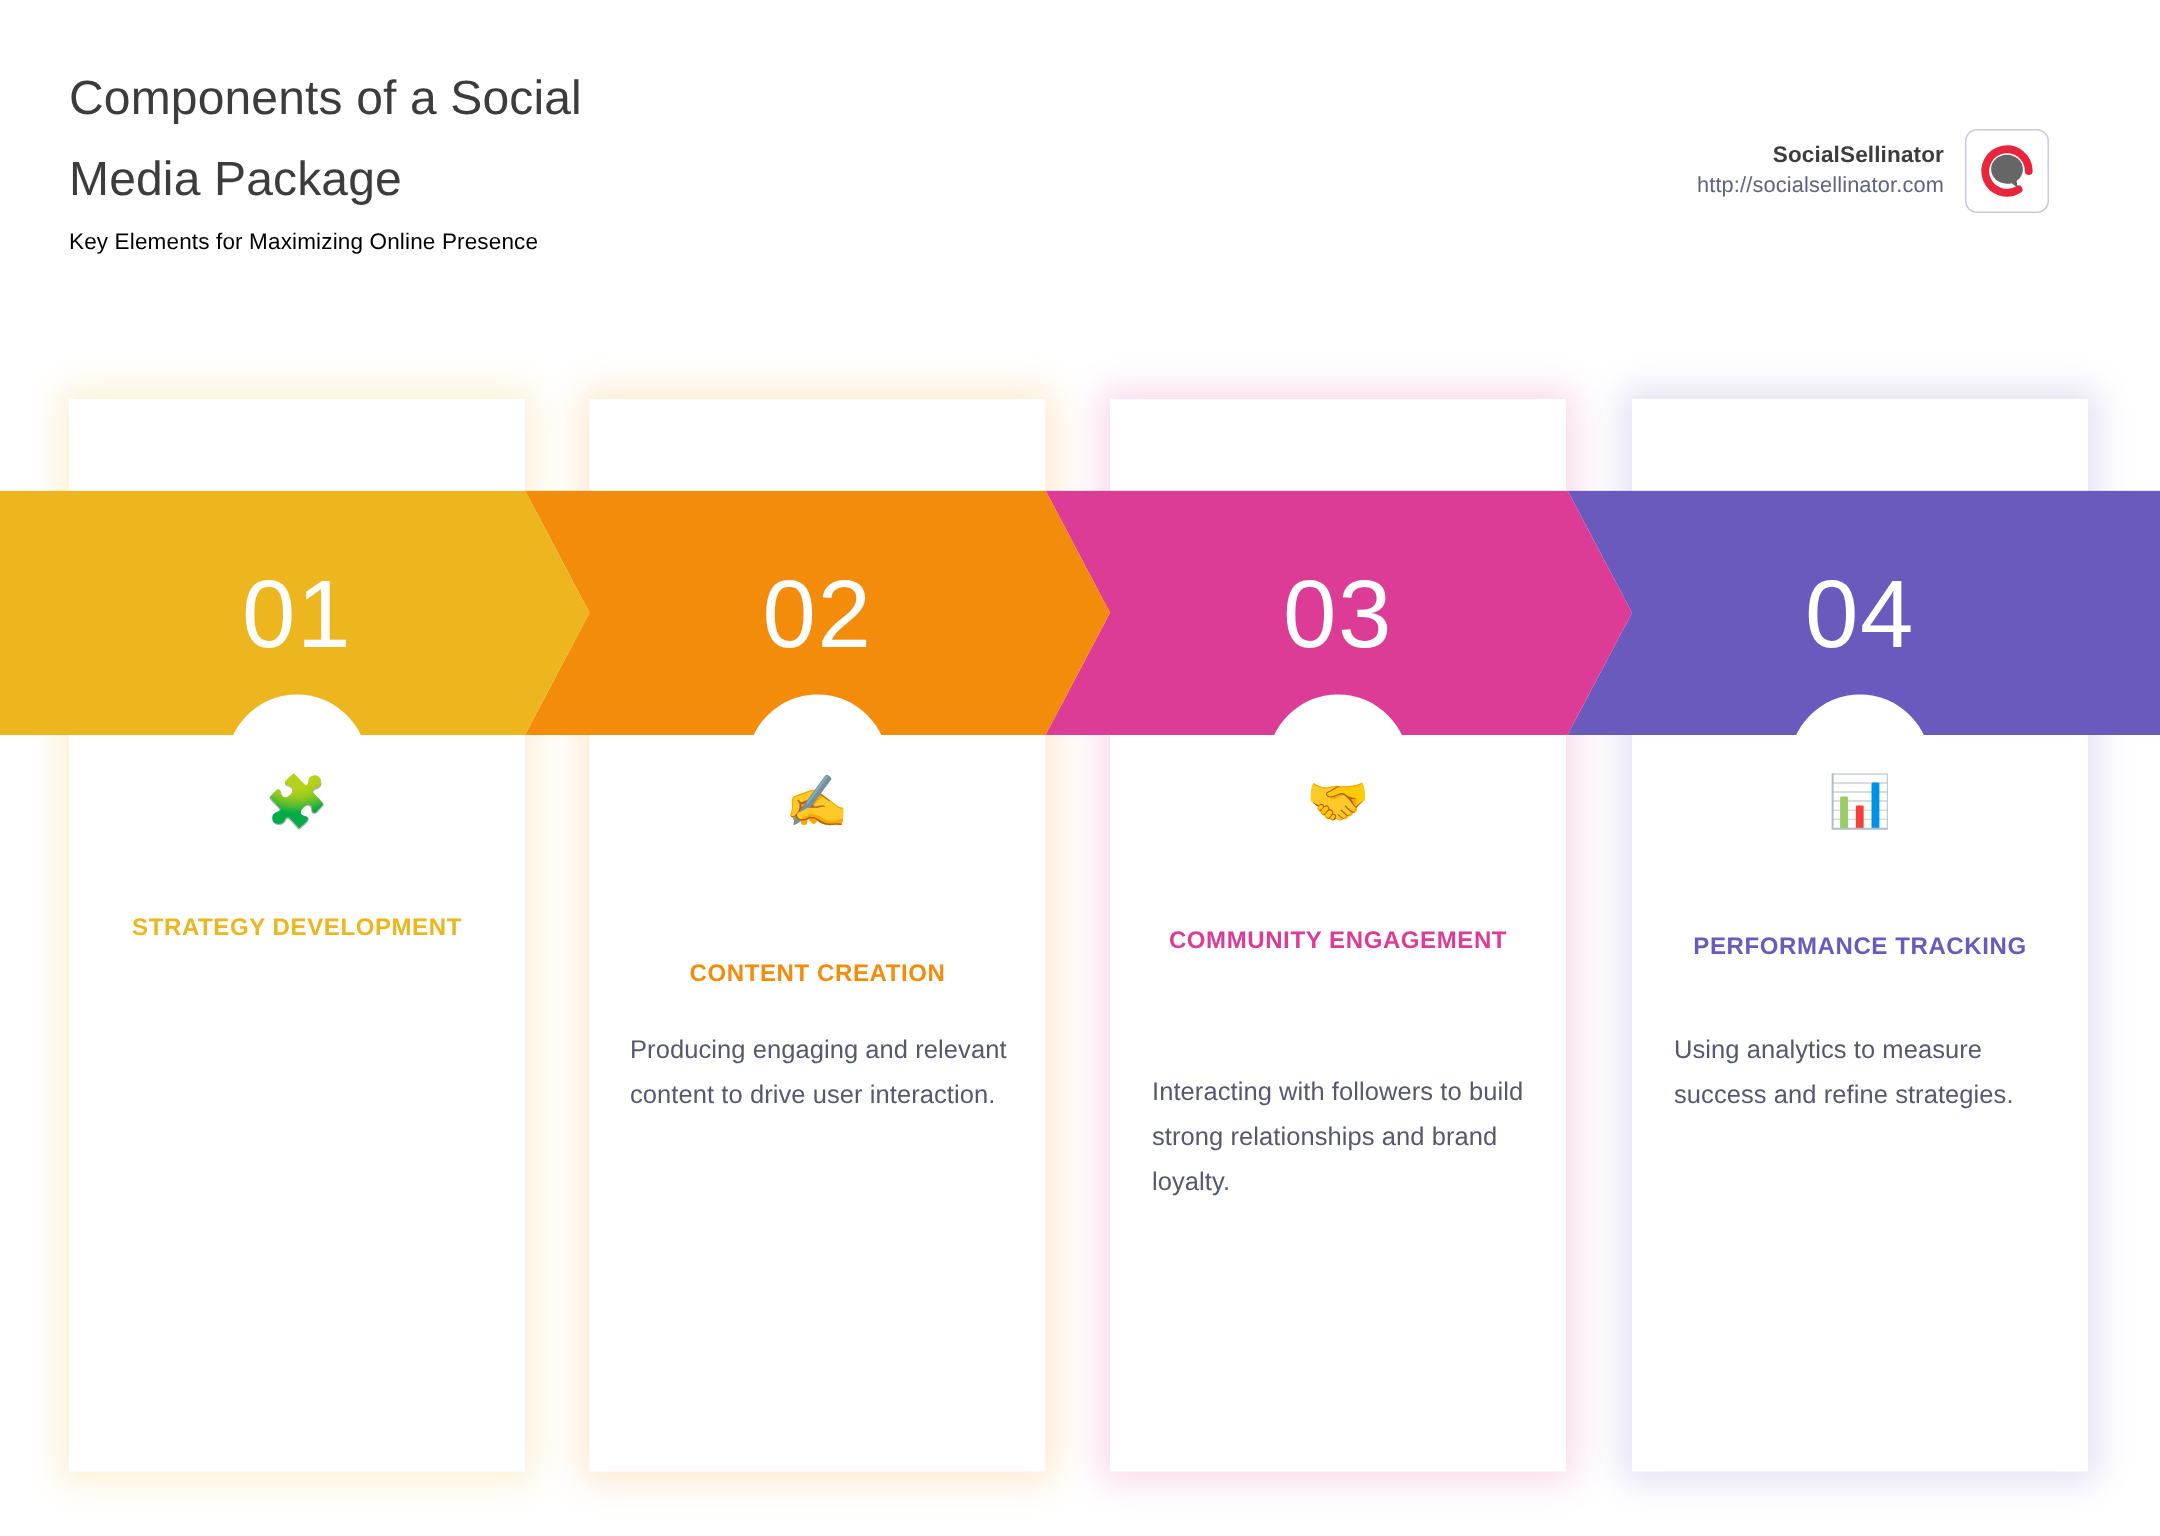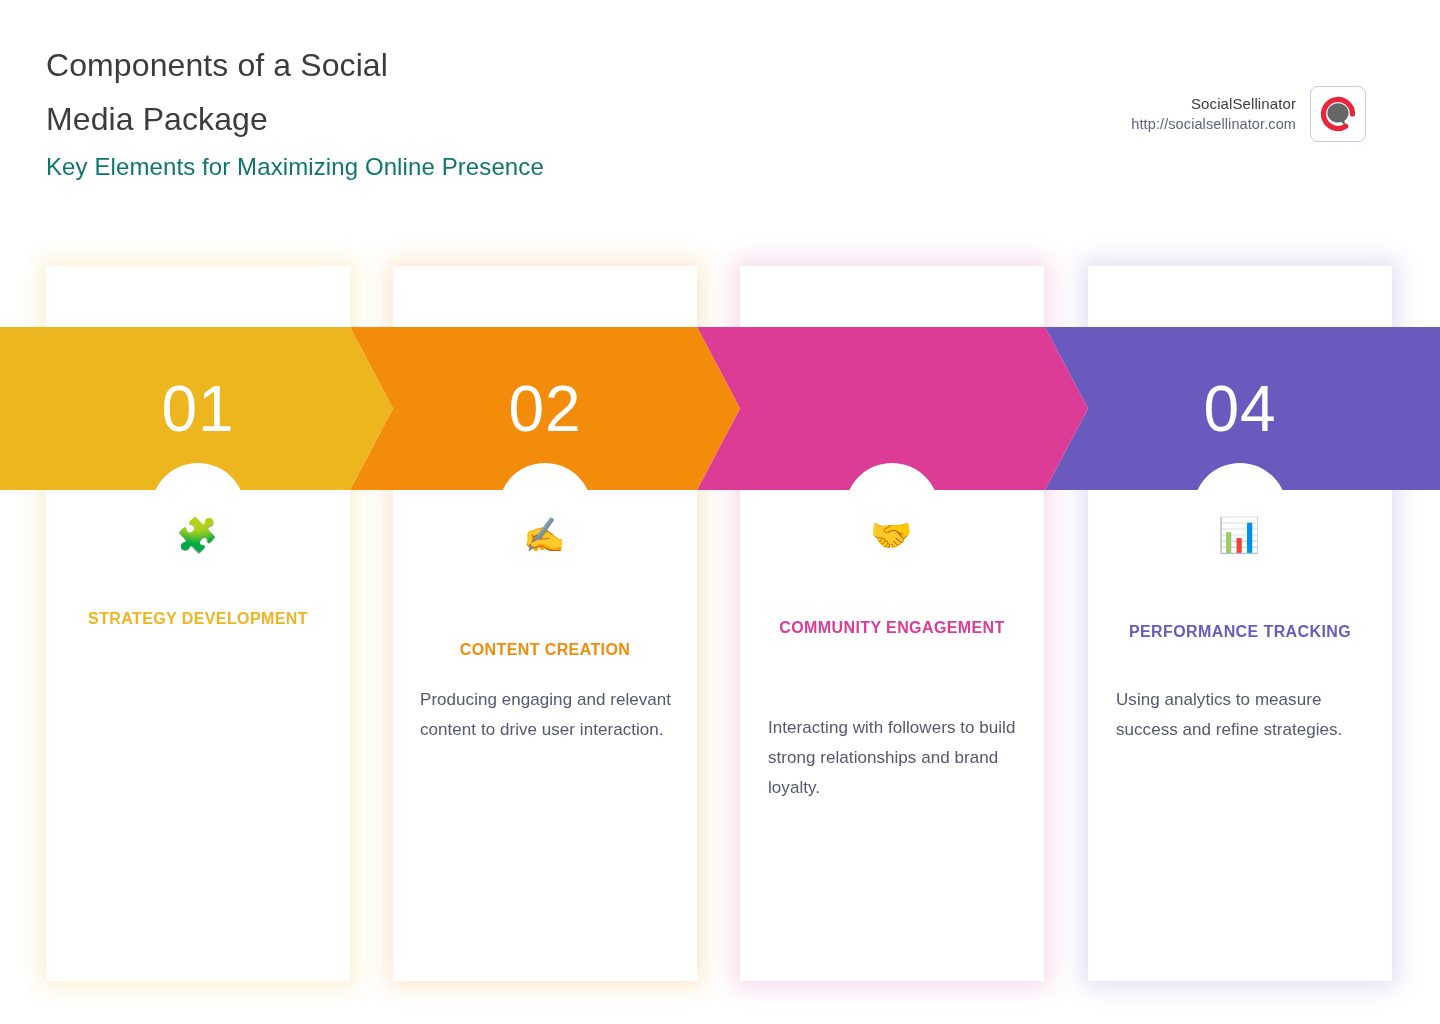--- a/index.html
+++ b/index.html
@@ -14,28 +14,28 @@
   
   #header-title {
     position:absolute; left:46px; top:38px;
     width:640px;
     font-size:32px; font-weight:400; line-height:54px;
     color:#3c3c3c; letter-spacing:0.1px;
     white-space:pre-line;
   }
   #header-subtitle {
     position:absolute; left:46px; top:153px;
-    font-size:24px; font-weight:400; color:#0f766e;
+    font-size:15px; font-weight:400; color:#000000;
     letter-spacing:0.1px;
   }
 
   
   #brand { position:absolute; right:46px; top:86px; display:flex; align-items:center; gap:14px; }
   #brand-text { text-align:right; }
-  #brand-name { font-size:15px; font-weight:normal; color:#3c3c3c; line-height:20px; letter-spacing:0.1px; }
+  #brand-name { font-size:15px; font-weight:bold; color:#3c3c3c; line-height:20px; letter-spacing:0.1px; }
   #brand-url  { font-size:14.5px; font-weight:400; color:#5f6280; line-height:20px; letter-spacing:0.1px; }
   #brand-logo {
     width:56px; height:56px; border-radius:8px;
     border:1px solid #c9c9e4; background:#fff;
     display:flex; align-items:center; justify-content:center;
   }
 
   
   .card {
     position:absolute; top:266px; height:715px;
@@ -133,20 +133,21 @@
 
   <div id="band">
     <div class="seg seg-1"></div>
     <div class="seg seg-2"></div>
     <div class="seg seg-3"></div>
     <div class="seg seg-4"></div>
   </div>
 
   <div class="step-num num-1">01</div>
   <div class="step-num num-2">02</div>
+  <div class="step-num num-3">03</div>
   <div class="step-num num-4">04</div>
 
   <div class="notch notch-1"></div>
   <div class="notch notch-2"></div>
   <div class="notch notch-3"></div>
   <div class="notch notch-4"></div>
 
   <div class="card-icon ic-1">🧩</div>
   <div class="card-icon ic-2">✍️</div>
   <div class="card-icon ic-3">🤝</div>

